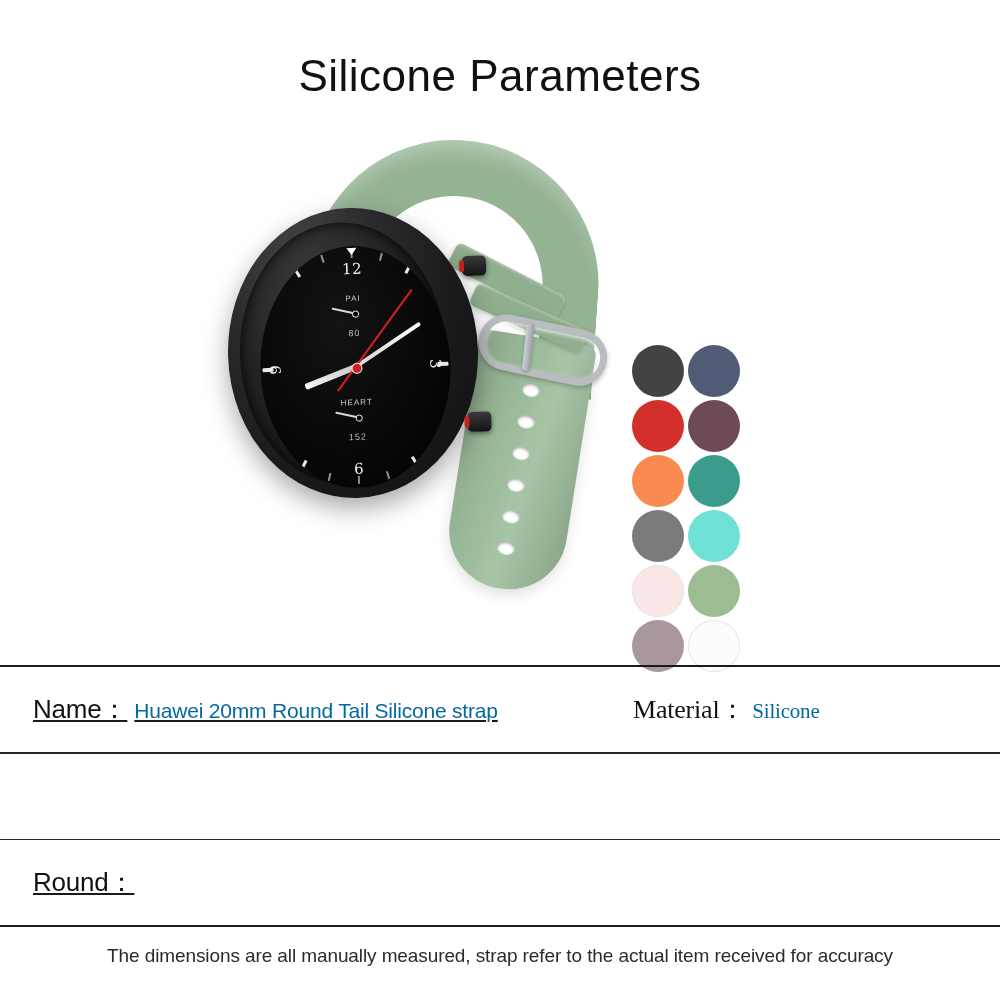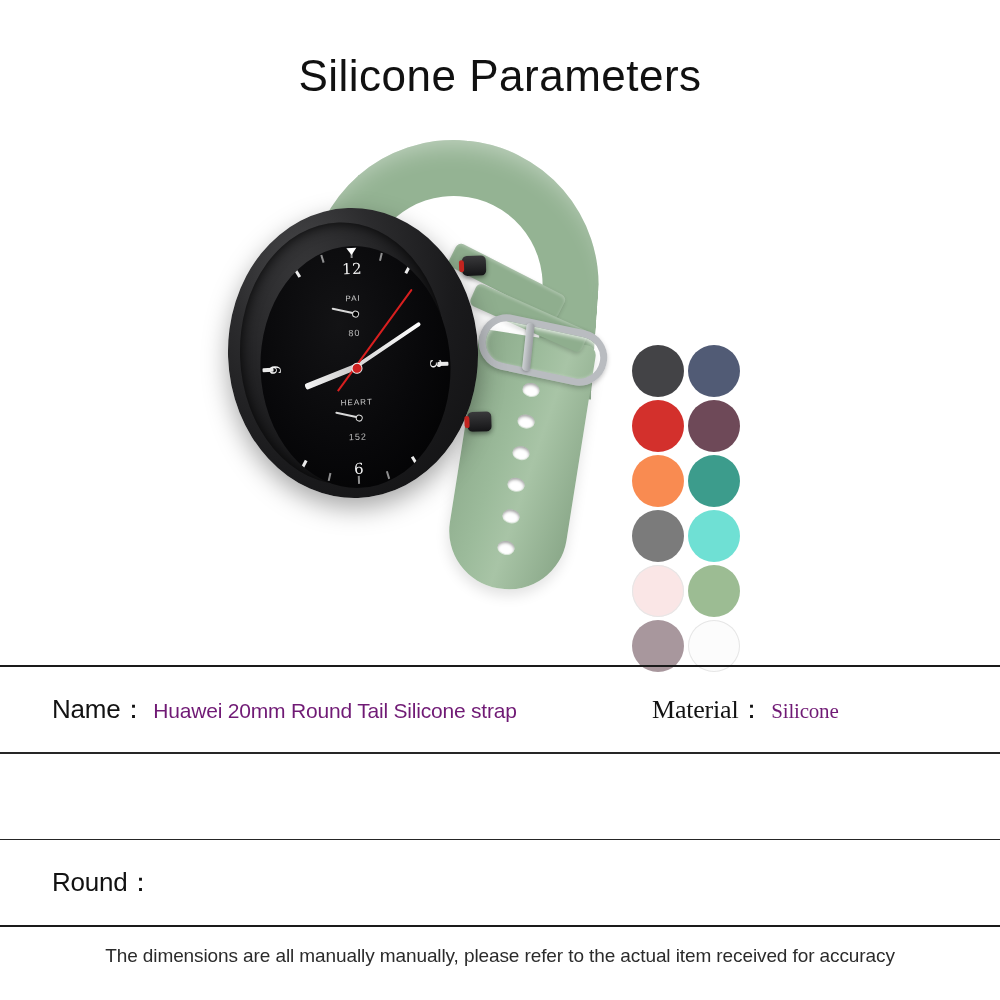--- a/index.html
+++ b/index.html
@@ -357,33 +357,33 @@
     position: relative;
     height: 85px;
     display: flex;
     align-items: center;
   }
   .spec-cell {
     display: flex;
     align-items: baseline;
     white-space: nowrap;
   }
-  .spec-cell.left  { padding-left: 52px; width: 600px; }
+  .spec-cell.left  { padding-left: 33px; width: 600px; text-decoration: underline; }
   .spec-cell.right { padding-left: 0; font-family: Liberation Serif, serif; }
 
   .spec-label {
     font-size: 26px;
     font-weight: 400;
     color: #121212;
     letter-spacing: -0.2px;
   }
   .spec-value {
     font-size: 21px;
     font-weight: 400;
-    color: #701a75;
+    color: #0369a1;
     margin-left: 7px;
     letter-spacing: -0.2px;
   }
 
   .footer-note {
     position: absolute;
     left: 0;
     top: 945px;
     width: 1000px;
     text-align: center;
@@ -518,13 +518,13 @@
   <div class="spec-row">
     <div class="spec-cell left">
       <span class="spec-label">Round：</span>
     </div>
   </div>
 
   <div class="rule"></div>
 
 </div>
 
-<div class="footer-note">The dimensions are all manually manually, please refer to the actual item received for accuracy</div>
+<div class="footer-note">The dimensions are all manually measured, strap refer to the actual item received for accuracy</div>
 
 </body></html>

